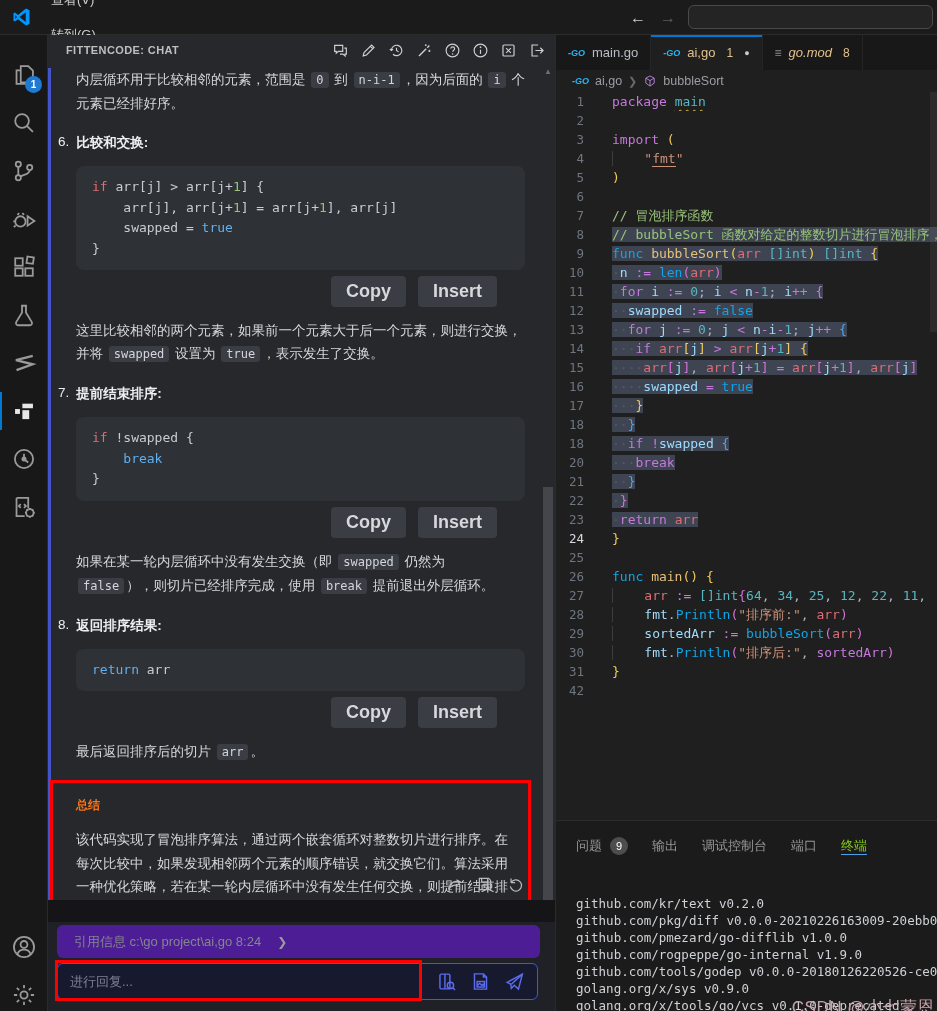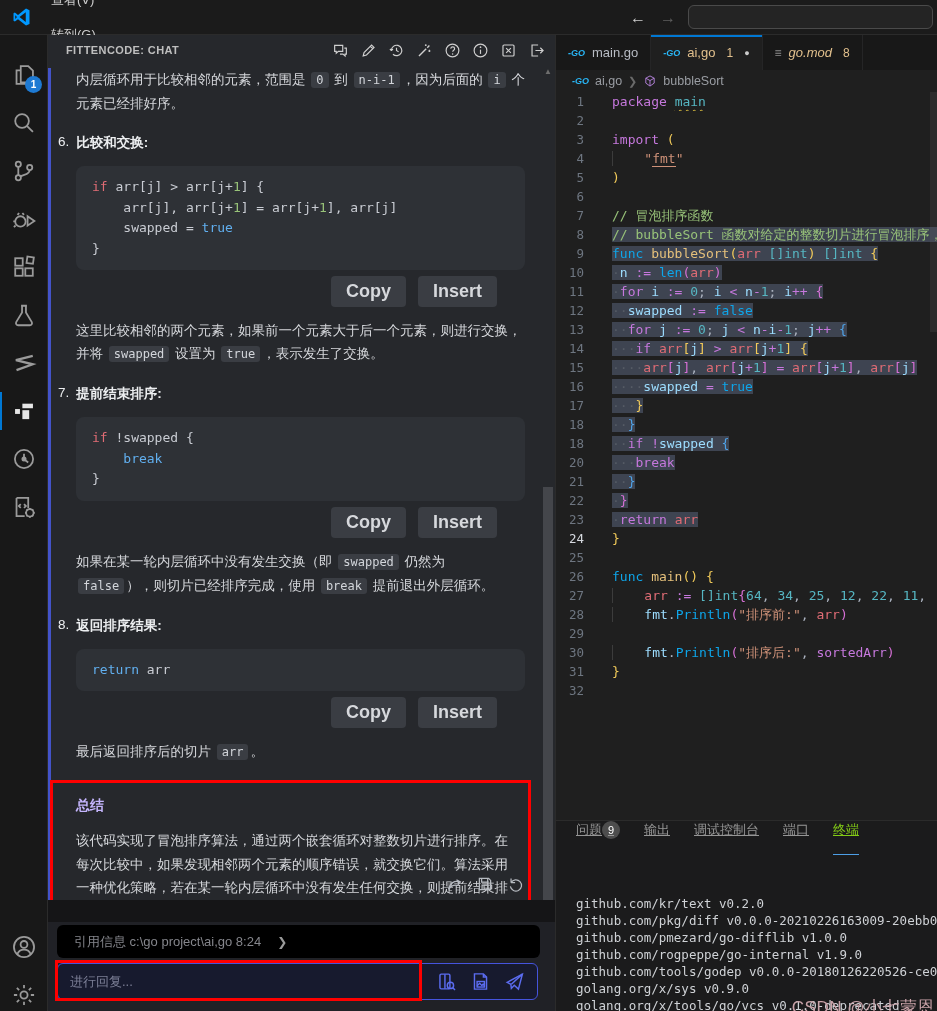--- a/index.html
+++ b/index.html
@@ -32,31 +32,31 @@
   #chat-scroll { position:absolute; left:0; top:30px; width:493px; height:835px; overflow:hidden; padding-left:0; }
   #chat-message { border-left:3px solid #4353c9; padding:0 16px 10px 25px; margin-top:-6px; min-height:830px; }
   .chat-p { font-size:13.5px; line-height:23px; color:#d6d8dc; margin:9px 0; }
   .chat-h { display:flex; gap:7px; margin:19px 0 8px -18px; font-size:13.5px; color:#eceef0; }
   .chat-h .htxt { font-weight:bold; }
   .icode { font-family:"DejaVu Sans Mono", monospace; font-size:12px; background:#3a3d43; color:#d3d6db; border-radius:3px; padding:1px 5px; margin:0 2px; }
   .codeblock { background:#2e3136; border-radius:8px; padding:11px 16px; margin:14px 0 6px 0; font-family:"DejaVu Sans Mono", monospace; font-size:13px; line-height:20.5px; white-space:pre; color:#c9ccd3; overflow:hidden; }
   .cb-actions { display:flex; justify-content:flex-end; gap:12px; margin:6px 28px 12px 0; }
   .cb-btn { background:#3a3d43; border:none; color:#d6d8dc; font-family:"Liberation Sans", sans-serif; font-size:18px; font-weight:bold; padding:5px 15px; border-radius:4px; }
   .chat-summary { border:3px solid #fe0000; margin:16px -6px 0 -26px; padding:10px 16px 16px 23px; }
-  .chat-summary .sum-title { font-size:14px; font-weight:bold; color:#c4b5fd; margin:4px 0 14px 0; }
+  .chat-summary .sum-title { font-size:12px; font-weight:bold; color:#f97316; margin:4px 0 14px 0; }
   .chat-summary .sum-text { font-size:13.5px; line-height:23.5px; color:#d6d8dc; }
   .ck-red{color:#e06c75} .ck-green{color:#98c379} .ck-blue{color:#61afef}
   #chat-scrollbar { position:absolute; right:0; top:30px; width:14px; height:872px; }
   #chat-sb-thumb { position:absolute; left:2px; top:422px; width:10px; height:420px; background:#44464b; }
   .sb-arrow { position:absolute; left:3px; font-size:8px; color:#6d6d6d; }
   #chat-footer { position:absolute; right:30px; top:840px; display:flex; gap:13px; color:#b6bac0; }
   #chat-footer .tb-icon svg { width:18px; height:18px; display:block; }
   #chat-blackstrip { position:absolute; left:0; top:865px; width:100%; height:22px; background:#151517; }
   #chat-bottom { position:absolute; left:0; top:887px; width:100%; height:89px; background:#202126; }
-  #chat-reference { position:absolute; left:9px; top:890px; width:483px; height:33px; background:#000000; border-radius:6px; display:flex; align-items:center; font-size:13px; color:#85868c; }
+  #chat-reference { position:absolute; left:9px; top:890px; width:483px; height:33px; background:#4c1d95; border-radius:6px; display:flex; align-items:center; font-size:13px; color:#85868c; }
   #chat-reference .ref-text { padding-left:17px; }
   #chat-reference .ref-chev { margin-left:16px; color:#9a9a9a; font-size:12px; }
   #chat-inputrow { position:absolute; left:9px; top:928px; width:481px; height:37px; background:#171a2e; border:1px solid #4554dd; border-radius:6px; display:flex; align-items:center; }
   #chat-input { flex:1; background:transparent; border:none; outline:none; padding:0 12px; font-size:13px; color:#c9cbe0; font-family:"Liberation Sans", sans-serif; }
   #chat-input::placeholder { color:#7c7f96; }
   #input-icons { display:flex; gap:13px; padding-right:12px; color:#5b6cf0; }
   #input-icons .tb-icon svg { width:21px; height:21px; display:block; }
   #annotation-input { position:absolute; left:7px; top:925px; width:367px; height:41px; border:3px solid #fe0000; pointer-events:none; }
   
   #editor { position:absolute; left:555px; top:35px; width:382px; height:976px; background:#1f1f1f; border-left:1px solid #2b2b2b; }
@@ -83,21 +83,21 @@
   .tk-orange{color:#ce9178} .tk-fg{color:#abb2bf} .tk-var{color:#9cdcfe}
   .tk-br1{color:#f2cb5a} .tk-br2{color:#d670d6} .tk-br3{color:#4fa3e8}
   .tk-ws{color:#555b65}
   .tk-link{color:#ce9178; border-bottom:1px solid #ce9178;}
   .tk-squig{color:#56b6c2; text-decoration:underline wavy #d7ba3d 1px; text-underline-offset:3px;}
   .tguide{ border-left:1px solid #3c3c3c; }
   #editor-sb { position:absolute; right:0; top:57px; width:7px; height:240px; background:rgba(120,120,120,.15); }
   
   #panel { position:absolute; left:0; top:785px; width:100%; height:191px; background:#1b1b1c; border-top:1px solid #2b2b2b; }
   #panel-tabs { display:flex; align-items:center; gap:24px; height:34px; padding-left:20px; font-size:13px; color:#969696; }
-  .ptab { display:flex; align-items:flex-start; height:34px;text-decoration:underline; }
+  .ptab { display:flex; align-items:flex-end; gap:8px; height:34px; }
   .ptab.active { color:#84cc16; box-shadow:inset 0 -1px 0 #4d9fe6; }
   .ptab-badge { background:#4d4d4d; color:#fff; border-radius:50%; min-width:18px; height:18px; font-size:11px; line-height:18px; text-align:center; }
   #terminal { position:absolute; left:0; top:40px; right:0; bottom:0; padding-left:20px; font-family:"DejaVu Sans Mono", monospace; font-size:12.5px; line-height:17px; color:#cfd2d6; white-space:pre; overflow:hidden; }
   #watermark { position:absolute; right:2px; top:138px; font-family:"Liberation Sans", sans-serif; font-size:17px; color:#c9a2a8; letter-spacing:.5px; }
   .tb-icon { display:inline-flex; }
   svg { display:block; }
 </style>
 </head>
 <body>
 
@@ -436,24 +436,24 @@
         <div class="cl"><span class="ln">18</span><span class="lc"><span class="selbg"><span class="tk-ws">··</span><span class="tk-purple">if</span><span class="tk-fg"> </span><span class="tk-purple">!</span><span class="tk-var">swapped</span><span class="tk-fg"> </span><span class="tk-br3">{</span></span></span></div>
         <div class="cl"><span class="ln">20</span><span class="lc"><span class="selbg"><span class="tk-ws">···</span><span class="tk-purple">break</span></span></span></div>
         <div class="cl"><span class="ln">21</span><span class="lc"><span class="selbg"><span class="tk-ws">··</span><span class="tk-br3">}</span></span></span></div>
         <div class="cl"><span class="ln">22</span><span class="lc"><span class="selbg"><span class="tk-ws">·</span><span class="tk-br2">}</span></span></span></div>
         <div class="cl"><span class="ln">23</span><span class="lc"><span class="selbg"><span class="tk-ws">·</span><span class="tk-purple">return</span><span class="tk-fg"> </span><span class="tk-red">arr</span></span></span></div>
         <div class="cl"><span class="ln cur">24</span><span class="lc"><span class="tk-br1">}</span></span></div>
         <div class="cl"><span class="ln">25</span><span class="lc"></span></div>
         <div class="cl"><span class="ln">26</span><span class="lc"><span class="tk-blue">func</span><span class="tk-fg"> </span><span class="tk-yellow">main</span><span class="tk-br1">()</span><span class="tk-fg"> </span><span class="tk-br1">{</span></span></div>
         <div class="cl"><span class="ln">27</span><span class="lc"><span class="tguide">&nbsp;&nbsp;&nbsp;&nbsp;</span><span class="tk-red">arr</span><span class="tk-fg"> </span><span class="tk-purple">:=</span><span class="tk-fg"> </span><span class="tk-teal">[]int</span><span class="tk-br2">{</span><span class="tk-teal">64</span><span class="tk-fg">, </span><span class="tk-teal">34</span><span class="tk-fg">, </span><span class="tk-teal">25</span><span class="tk-fg">, </span><span class="tk-teal">12</span><span class="tk-fg">, </span><span class="tk-teal">22</span><span class="tk-fg">, </span><span class="tk-teal">11</span><span class="tk-fg">,</span></span></div>
         <div class="cl"><span class="ln">28</span><span class="lc"><span class="tguide">&nbsp;&nbsp;&nbsp;&nbsp;</span><span class="tk-var">fmt</span><span class="tk-fg">.</span><span class="tk-blue">Println</span><span class="tk-br2">(</span><span class="tk-orange">"排序前:"</span><span class="tk-fg">, </span><span class="tk-red">arr</span><span class="tk-br2">)</span></span></div>
-        <div class="cl"><span class="ln">29</span></div>
+        <div class="cl"><span class="ln">29</span><span class="lc"><span class="tguide">&nbsp;&nbsp;&nbsp;&nbsp;</span><span class="tk-var">sortedArr</span><span class="tk-fg"> </span><span class="tk-purple">:=</span><span class="tk-fg"> </span><span class="tk-blue">bubbleSort</span><span class="tk-br2">(</span><span class="tk-red">arr</span><span class="tk-br2">)</span></span></div>
         <div class="cl"><span class="ln">30</span><span class="lc"><span class="tguide">&nbsp;&nbsp;&nbsp;&nbsp;</span><span class="tk-var">fmt</span><span class="tk-fg">.</span><span class="tk-blue">Println</span><span class="tk-br2">(</span><span class="tk-orange">"排序后:"</span><span class="tk-fg">, </span><span class="tk-purple">sortedArr</span><span class="tk-br2">)</span></span></div>
         <div class="cl"><span class="ln">31</span><span class="lc"><span class="tk-br1">}</span></span></div>
-        <div class="cl"><span class="ln">32</span><span class="lc"></span></div>
+        <div class="cl"><span class="ln">42</span><span class="lc"></span></div>
       </div>
     <div id="editor-sb"></div>
     <div id="panel">
       <div id="panel-tabs">
           <div class="ptab">
             <span>问题</span>
             <span class="ptab-badge">9</span>
           </div>
           <div class="ptab">
             <span>输出</span>

